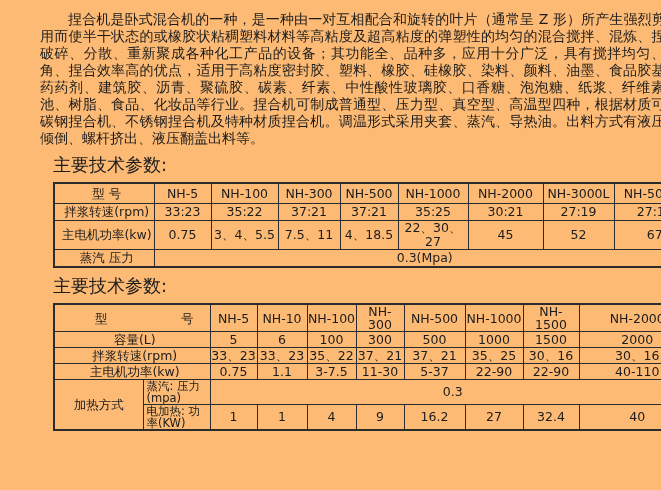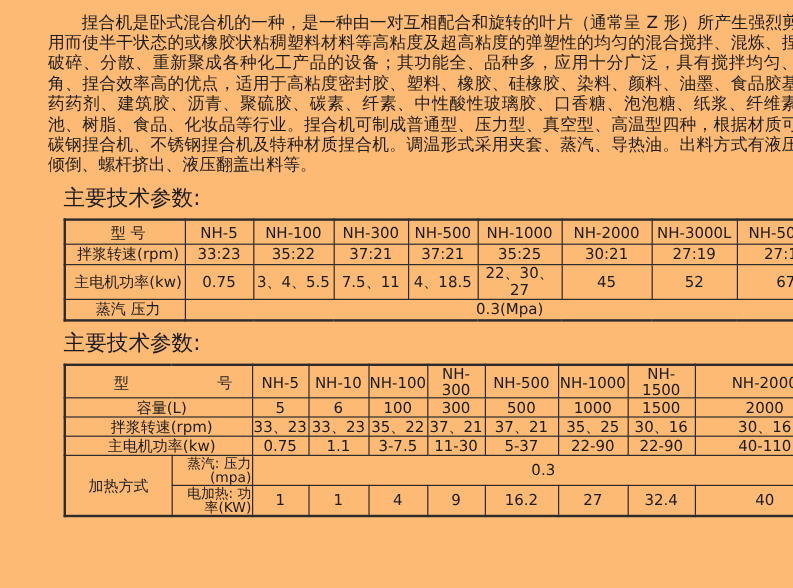--- a/index.html
+++ b/index.html
@@ -46,21 +46,21 @@
   .t1 td { height: 16px; }
   .t1 tr.hdr td { height: 19px; }
   .t2 td { height: 15px; }
   .t2 tr.hdr td { height: 26px; line-height: 13px; }
   .t2 tr.tall td { height: 24px; }
   td.lbl {
     text-align: center;
     padding-left: 5px;
   }
   td.sublbl {
-    text-align: right;
+    text-align: left;
     padding-left: 3px;
     font-size: 11.5px;
     line-height: 12px;
   }
   .hdr-split {
     display: flex;
     justify-content: space-between;
     padding: 0 16px 0 40px;
   }
 </style>

